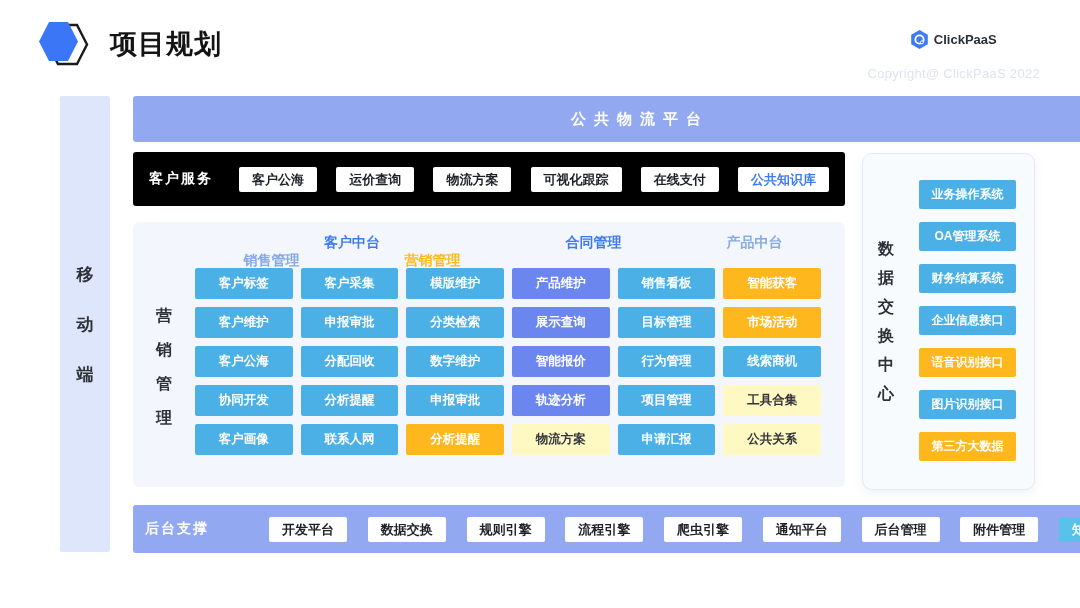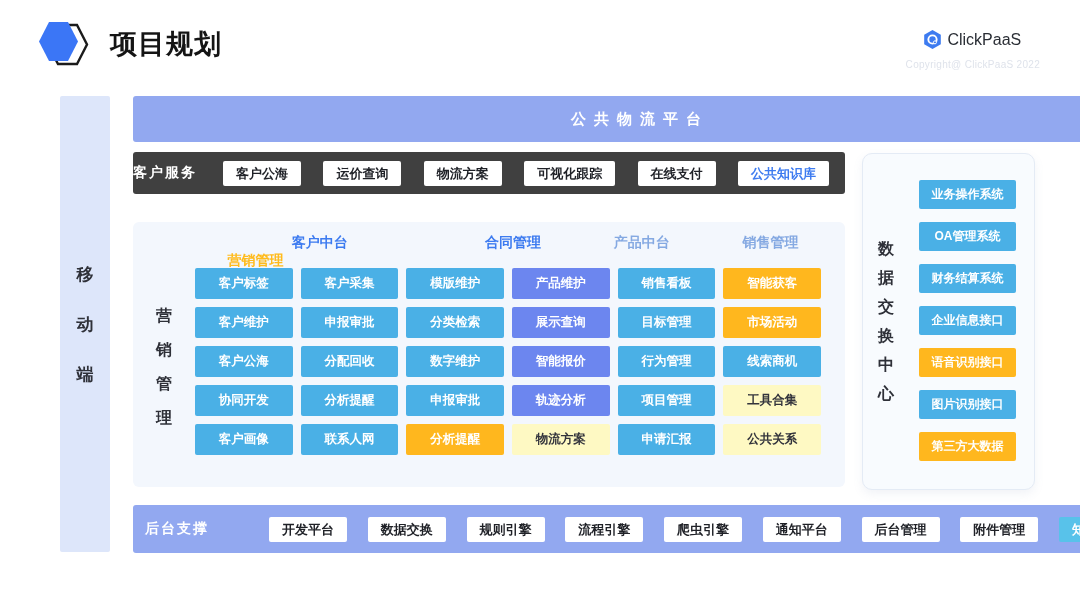--- a/index.html
+++ b/index.html
@@ -4,54 +4,54 @@
 <style>
   html,body{margin:0;padding:0;background:#fff;}
   .page{position:relative;width:1080px;height:608px;background:#ffffff;overflow:hidden;
         font-family:"Liberation Sans","DejaVu Sans",sans-serif;}
 
   
   .app-title{position:absolute;left:36px;top:20px;display:flex;align-items:center;gap:20px;}
   .app-title h1{margin:0;font-size:27px;font-weight:800;color:#141414;letter-spacing:1px;}
   .brand{position:absolute;right:40px;top:30px;text-align:center;}
   .brand-row{display:flex;align-items:center;justify-content:center;gap:6px;}
-  .brand-name{font-size:16px;font-weight:400;color:#2a2e35;text-align:right;}
-  .brand-copy{font-size:10px;color:#dfe3eb;margin-top:10px;letter-spacing:.3px;}
+  .brand-name{font-size:13px;font-weight:700;color:#2a2e35;text-align:right;}
+  .brand-copy{font-size:13px;color:#dfe3eb;margin-top:17px;letter-spacing:.3px;}
 
   
   .v-col{display:flex;flex-direction:column;align-items:center;font-weight:700;color:#2e3038;}
 
   
   .mobile-bar{position:absolute;left:60px;top:96px;width:50px;height:456px;background:#DDE6FA;
               display:flex;align-items:center;justify-content:center;border-radius:2px;}
   .mobile-bar .v-col{font-size:17px;gap:27px;}
 
   
   .banner{position:absolute;left:133px;top:96px;width:1006px;height:46px;background:#92A8F0;border-radius:3px;
           display:flex;align-items:center;justify-content:center;color:#fff;font-size:15px;font-weight:700;
           letter-spacing:8px;text-indent:8px;}
-  .cs-row{position:absolute;left:133px;top:152px;width:712px;height:42px;background:#404040;border-radius:3px;
-          display:flex;align-items:center;padding:0 16px 0 0;box-sizing:border-box;}
+  .cs-row{position:absolute;left:133px;top:152px;width:712px;height:54px;background:#000000;border-radius:3px;
+          display:flex;align-items:center;padding:0 16px 0 16px;box-sizing:border-box;}
   .be-row{position:absolute;left:133px;top:505px;width:1031px;height:48px;background:#92A8F0;border-radius:3px;
           display:flex;align-items:center;padding:0 14px 0 12px;box-sizing:border-box;}
   .row-label{color:#fff;font-weight:700;font-size:14px;letter-spacing:2px;white-space:nowrap;}
   .cs-items{flex:1;display:flex;justify-content:space-between;align-items:center;margin-left:26px;}
   .be-items{flex:1;display:flex;justify-content:space-between;align-items:center;margin-left:20px;padding-left:40px;}
 
   .chip{background:#ffffff;color:#1f2127;font-size:13px;font-weight:600;padding:6px 13px;border-radius:2px;
         white-space:nowrap;line-height:1;}
   .chip.style-white-blue{color:#3D7BF0;font-weight:700;}
   .chip.style-cyanchip{background:#58C2EA;color:#ffffff;}
 
   
   .matrix-panel{position:absolute;left:133px;top:222px;width:712px;height:265px;background:#F3F7FD;border-radius:6px;}
   .matrix-side{position:absolute;left:23px;top:84px;}
   .matrix-side .v-col{font-size:16px;gap:13px;}
   .matrix-head{position:absolute;left:62px;right:14px;top:12px;display:grid;
-               grid-template-columns:repeat(5,1fr);column-gap:8px;}
+               grid-template-columns:repeat(4,1fr);column-gap:8px;}
   .mhdr{text-align:center;font-size:14px;font-weight:700;background:transparent;}
   .mhdr.hdr-blue{color:#3D7BF0;}
   .mhdr.hdr-lightblue{color:#85A9E2;}
   .mhdr.hdr-orange{color:#FFBB1C;}
   .matrix-grid{position:absolute;left:62px;right:24px;top:46px;display:grid;
                grid-template-columns:repeat(6,1fr);gap:8px;}
   .cell{height:31px;display:flex;align-items:center;justify-content:center;font-size:12.5px;font-weight:700;
         color:#fff;border-radius:2px;white-space:nowrap;}
   .cell.style-cyan{background:#4AB0E6;}
   .cell.style-purple{background:#6C86EF;}

